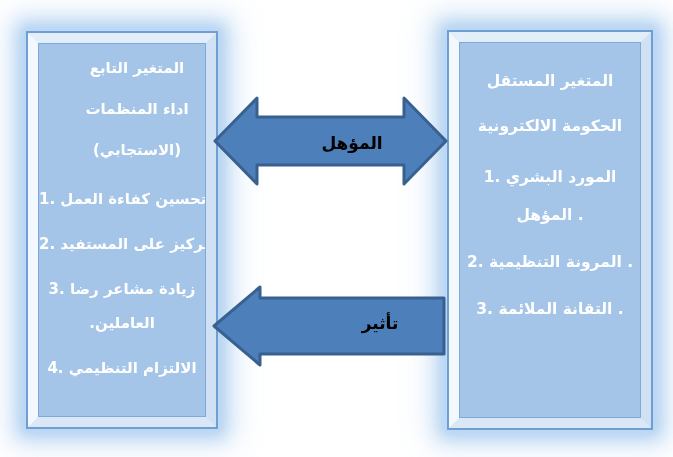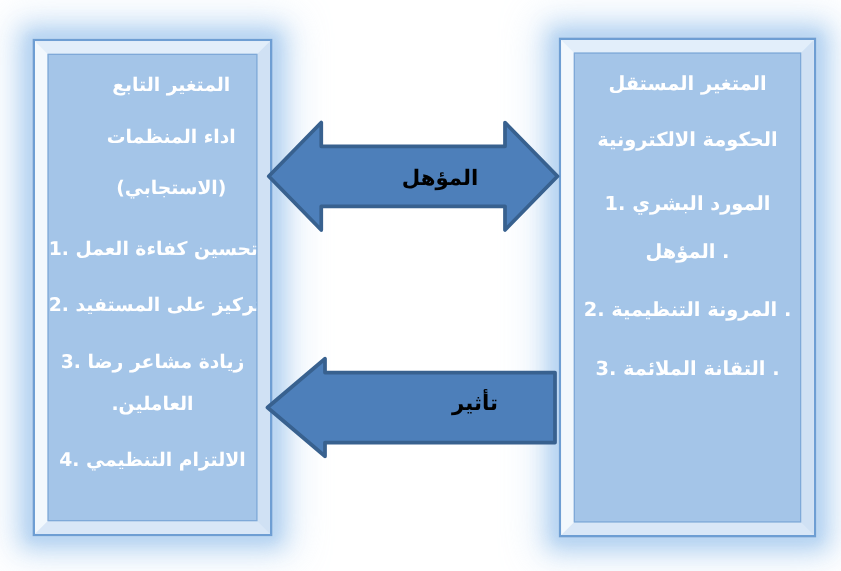--- a/index.html
+++ b/index.html
@@ -31,21 +31,21 @@
     display:flex;flex-direction:column;
     color:#ffffff;font-weight:bold;
   }
   .bline{display:block;text-align:center;white-space:nowrap;}
   
   .inner.dep{padding-top:4px;font-size:15px;}
   .dep .title{line-height:41px;height:41px;padding-left:30px;}
   .dep .item{line-height:34px;height:34px;margin-top:11px;}
   .dep .cont{line-height:34px;height:34px;}
   
-  .inner.ind{padding-top:2px;font-size:15.5px;}
+  .inner.ind{padding-top:16px;font-size:15.5px;}
   .ind .title{line-height:45px;height:45px;}
   .ind .item{line-height:38px;height:38px;margin-top:9px;}
   .ind .cont{line-height:38px;height:38px;}
   
   .arrow{position:absolute;}
   .arrow-label{
     position:absolute;width:110px;height:30px;
     display:flex;align-items:center;justify-content:center;
     color:#000000;font-weight:bold;font-size:17px;
     font-family:"DejaVu Sans",sans-serif;

